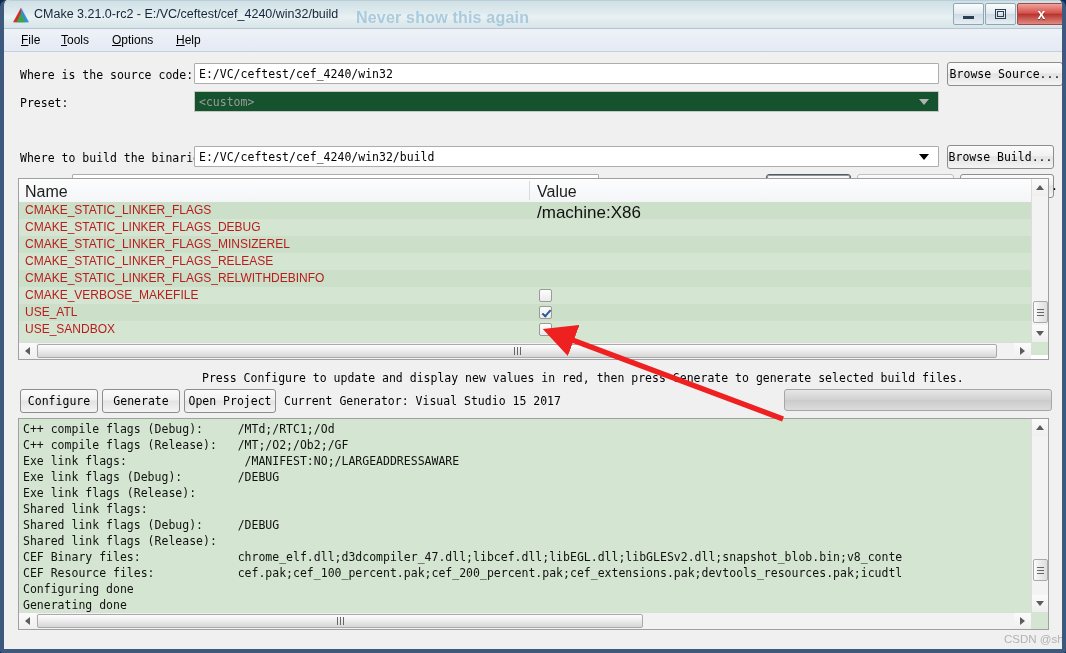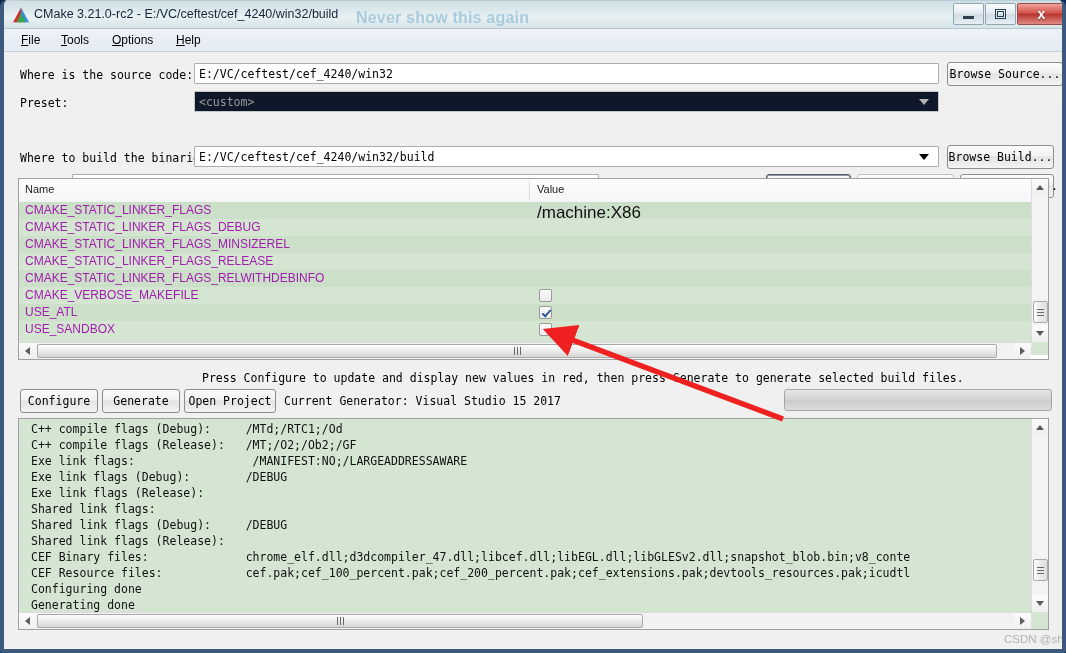--- a/index.html
+++ b/index.html
@@ -130,21 +130,21 @@
     font-family: "DejaVu Sans Mono", monospace;
     font-size: 11.5px;
     color: #000;
     padding: 0 4px;
     line-height: 20px;
     height: 21px;
     outline: none;
     border-radius: 1px;
   }
   .tfield.disabled {
-    background: #0f172a;
+    background: #14532d;
     color: #9a9a9a;
     border-color: #c6c6c6;
   }
   .combo-arrow {
     position: absolute;
     width: 0; height: 0;
     border-left: 5px solid transparent;
     border-right: 5px solid transparent;
     border-top: 6px solid #000;
   }
@@ -220,35 +220,35 @@
     background: #fff;
     overflow: hidden;
   }
   .thead {
     position: absolute; left: 0; top: 0; right: 0; height: 23px;
     background: linear-gradient(180deg,#fdfdfd 0%, #f3f5f7 100%);
     border-bottom: 1px solid #d5d8dc;
   }
   .th {
     position: absolute; top: 4px;
-    font-size: 11px; color: #1d1d1d;
+    font-size: 16px; color: #1d1d1d;
     font-family: "Liberation Sans", sans-serif;
   }
   .th-sep { position: absolute; top: 2px; width: 1px; height: 19px; background: #d8dbe0; }
   .rows { position: absolute; left: 0; top: 23px; right: 0; bottom: 0; background: #fff; }
   .row {
     position: relative;
     height: 17px;
     background: #ccdfc9;
     box-sizing: border-box;
   }
   .row.alt { background: #d4e6d1; }
   .cell-name {
     position: absolute; left: 6px; top: 1px;
-    font-size: 12px; color: #a21caf;
+    font-size: 12px; color: #b91c1c;
     font-family: "Liberation Sans", sans-serif;
     white-space: nowrap;
   }
   .cell-val {
     position: absolute; left: 0px; top: 1px;
     font-size: 17px; color: #111;
     font-family: "Liberation Sans", sans-serif;
     white-space: nowrap;
   }
   .cell-cbox {
@@ -329,21 +329,21 @@
   .logbox {
     position: absolute;
     box-sizing: border-box;
     border: 1px solid #a0a0a0;
     background: #d4e6d1;
     overflow: hidden;
   }
   .log-inner {
     position: absolute; left: 0; top: 0; right: 17px; bottom: 17px;
     overflow: hidden;
-    padding: 2px 0 0 12px;
+    padding: 2px 0 0 4px;
   }
   .log-line {
     font-family: "DejaVu Sans Mono", monospace;
     font-size: 11.5px;
     color: #111;
     line-height: 16px;
     white-space: pre;
   }
   .watermark {
     position: absolute;

